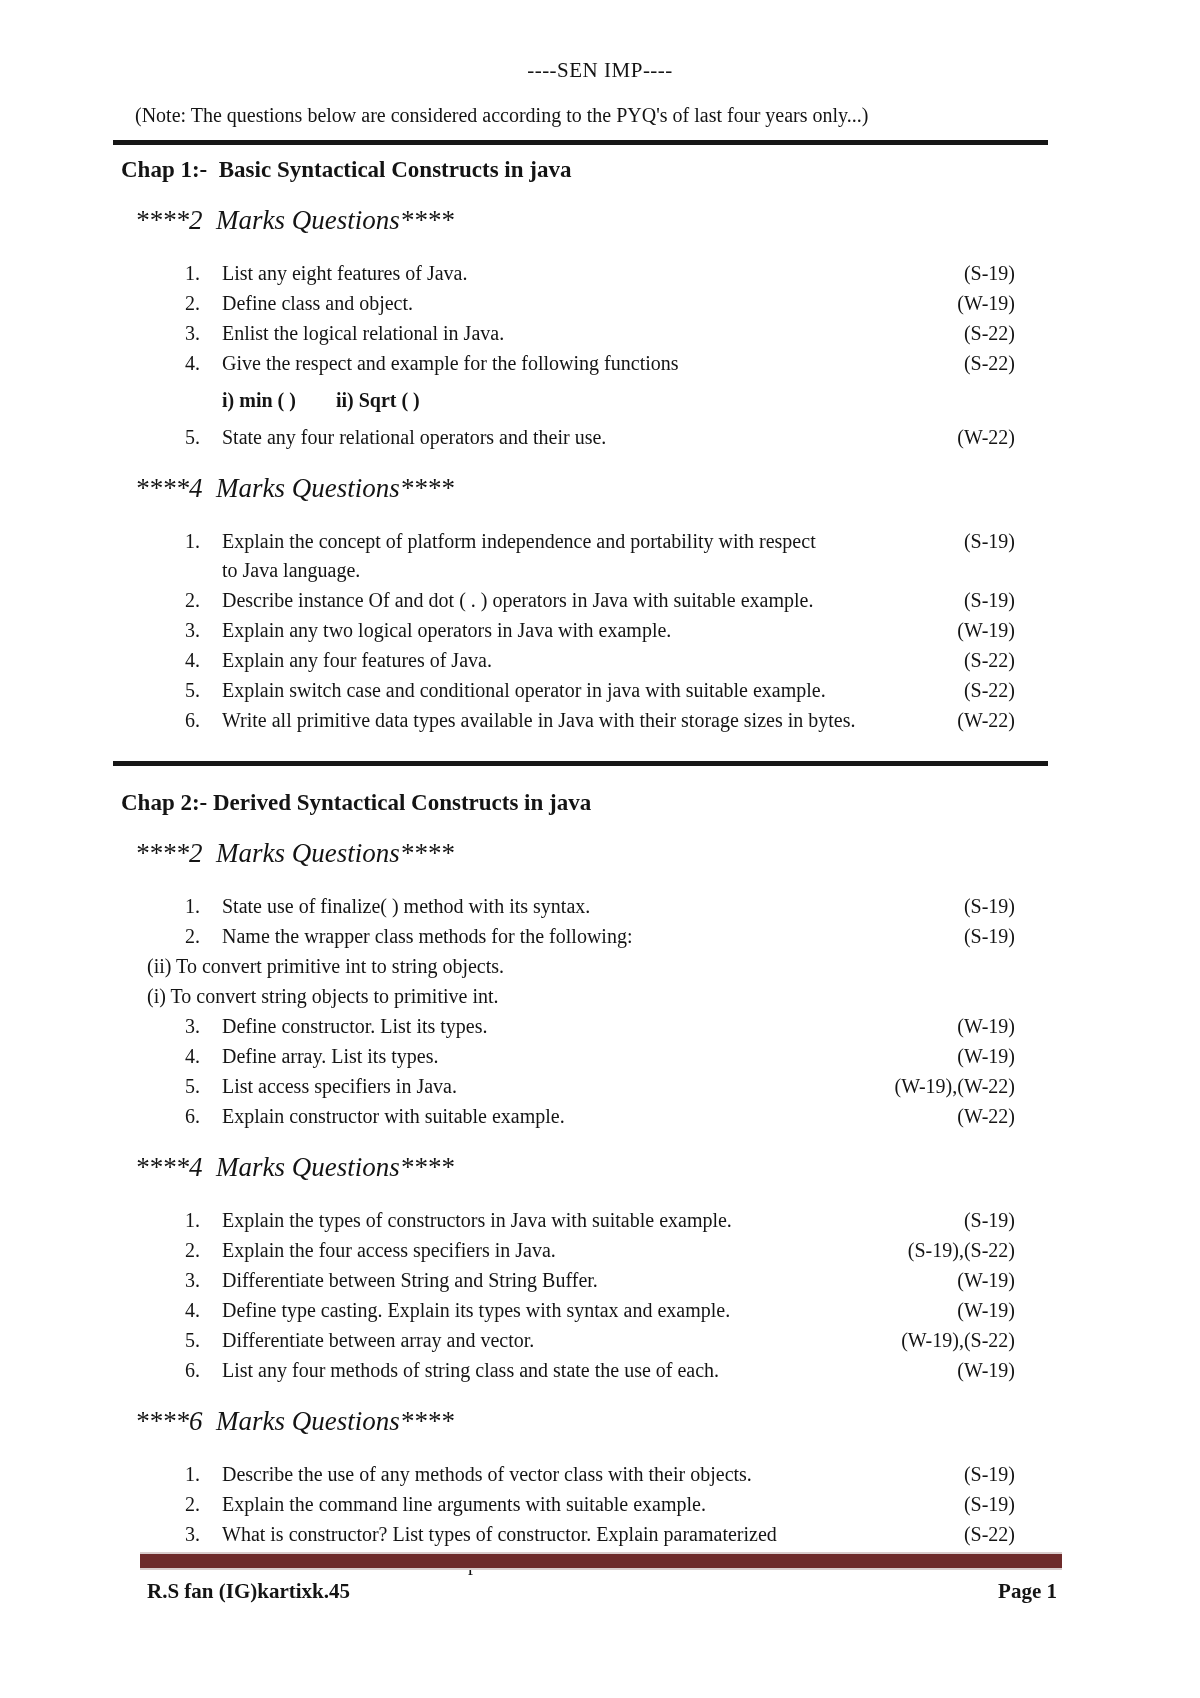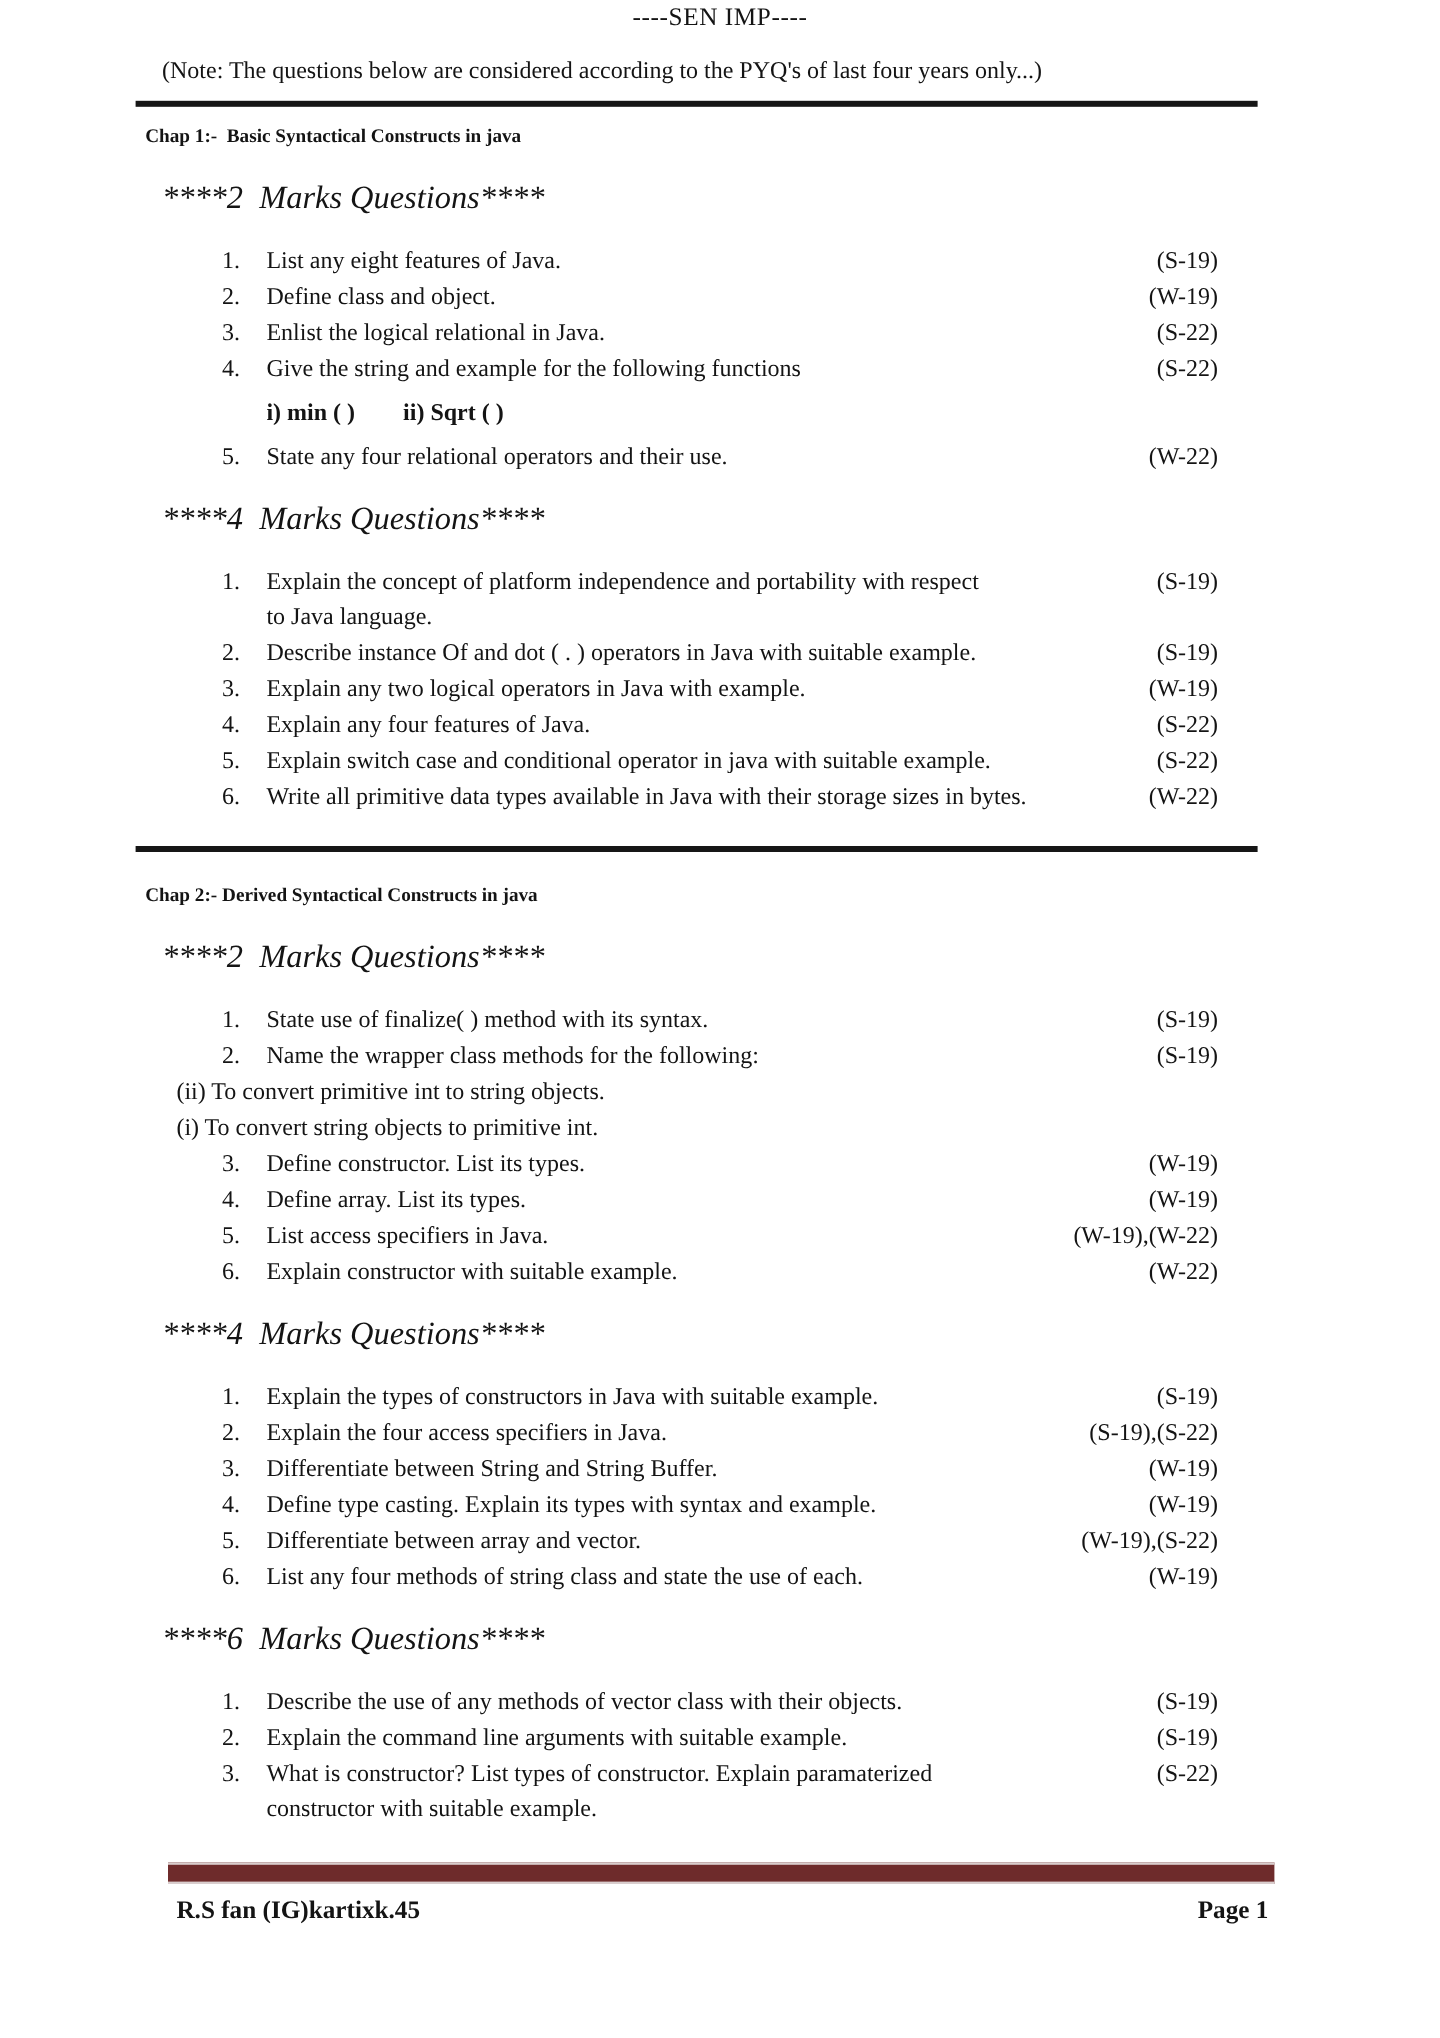--- a/index.html
+++ b/index.html
@@ -5,41 +5,42 @@
   html, body { margin: 0; padding: 0; }
   body {
     width: 1200px; height: 1698px;
     background: #ffffff;
     font-family: "Liberation Serif", serif;
     color: #141414;
     position: relative;
     overflow: hidden;
   }
   .doc-title {
+    padding-top: 56px;
     text-align: center;
     font-size: 21px;
     line-height: 28px;
     letter-spacing: 0.5px;
   }
   .note {
     margin: 18px 0 0 135px;
     font-size: 20px;
     line-height: 26px;
   }
   .rule {
     height: 5px;
     background: #161616;
     margin-left: 113px;
     width: 935px;
   }
   .rule-top { margin-top: 12px; }
   .rule-mid { margin-top: 26px; margin-bottom: 22px; }
   .chap-heading {
     margin: 10px 0 0 121px;
-    font-size: 16px;
+    font-size: 23px;
     font-weight: bold;
     line-height: 29px;
     white-space: pre-wrap;
   }
   .marks-label {
     margin: 24px 0 0 135px;
     font-size: 27px;
     line-height: 25px;
     white-space: pre-wrap;
     font-style: italic;
@@ -115,21 +116,21 @@
         <span class="q-text">Define class and object.</span>
         <span class="q-code">(W-19)</span>
       </div>
       <div class="q-row">
         <span class="q-num">3.</span>
         <span class="q-text">Enlist the logical relational in Java.</span>
         <span class="q-code">(S-22)</span>
       </div>
       <div class="q-row">
         <span class="q-num">4.</span>
-        <span class="q-text">Give the string and example for the following functions</span>
+        <span class="q-text">Give the respect and example for the following functions</span>
         <span class="q-code">(S-22)</span>
       </div>
       <div class="q-subrow-inline">
         <span class="q-subpart">i) min ( )</span>
         <span class="q-subpart">ii) Sqrt ( )</span>
       </div>
       <div class="q-row">
         <span class="q-num">5.</span>
         <span class="q-text">State any four relational operators and their use.</span>
         <span class="q-code">(W-22)</span>

